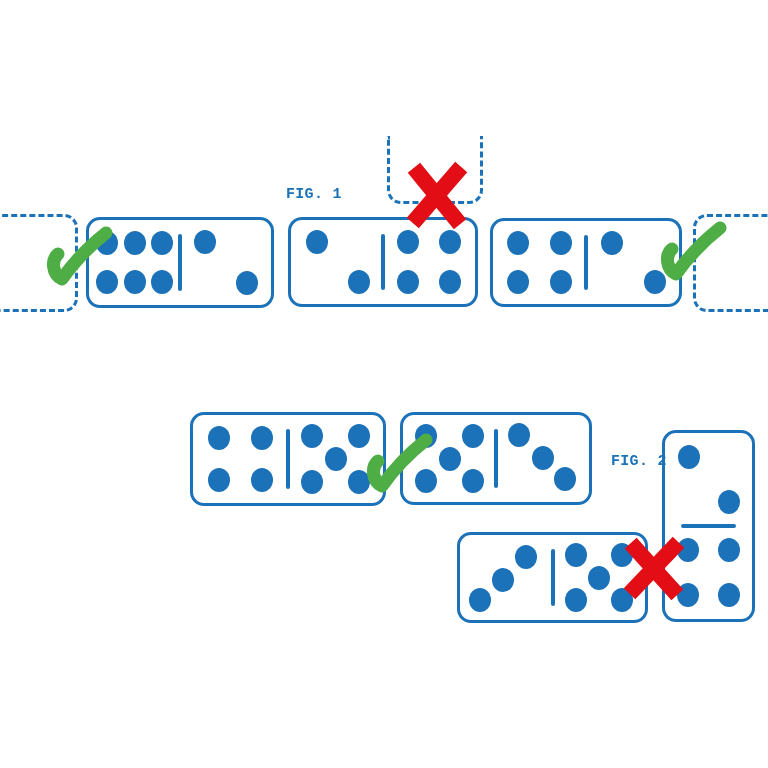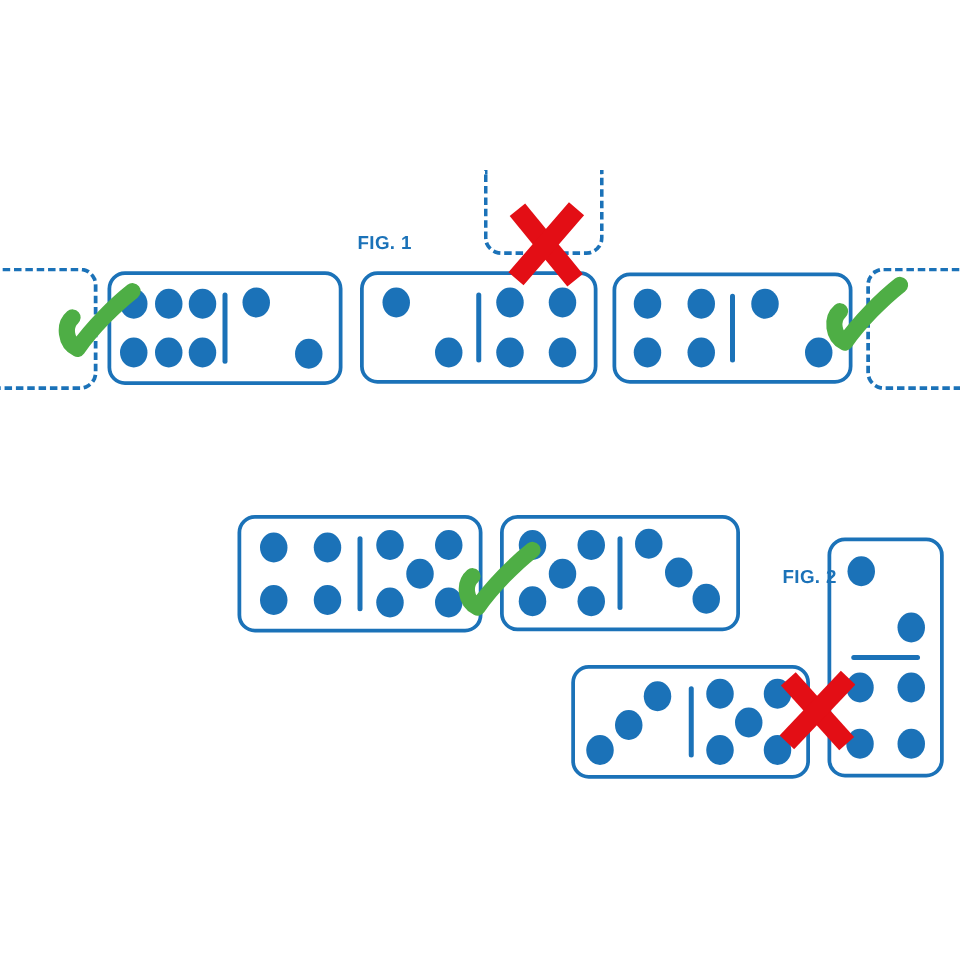--- a/index.html
+++ b/index.html
@@ -2,24 +2,24 @@
 <html style="--blue: #1B72B8; --green: #4EAE45; --red: #E30E15;"><head>
 <meta charset="utf-8">
 <style>
   html,body{margin:0;padding:0;background:#fff;}
   .canvas{
     position:relative;width:768px;height:768px;background:#fff;
     overflow:hidden;font-family:"Liberation Sans",sans-serif;
   }
   .fig-label{
     position:absolute;font-weight:bold;font-size:15px;letter-spacing:.3px;
-    color:var(--blue);z-index:4;
+    color:var(--blue);z-index:4;font-family:Liberation Mono, monospace;
   }
   #fig1-label{left:286px;top:186px;}
-  #fig2-label{left:626px;top:453px;text-align:center;}
+  #fig2-label{left:611px;top:453px;text-align:center;}
 
   
   .slot{
     position:absolute;border:3px dashed var(--blue);border-radius:14px;
     background:transparent;z-index:1;
   }
   #slot-left{left:-30px;top:214px;width:102px;height:92px;}
   #slot-top{left:387px;top:136px;width:90px;height:65px;border-top:none;border-radius:0 0 14px 14px;}
   #slot-right{left:693px;top:214px;width:102px;height:92px;}
 

